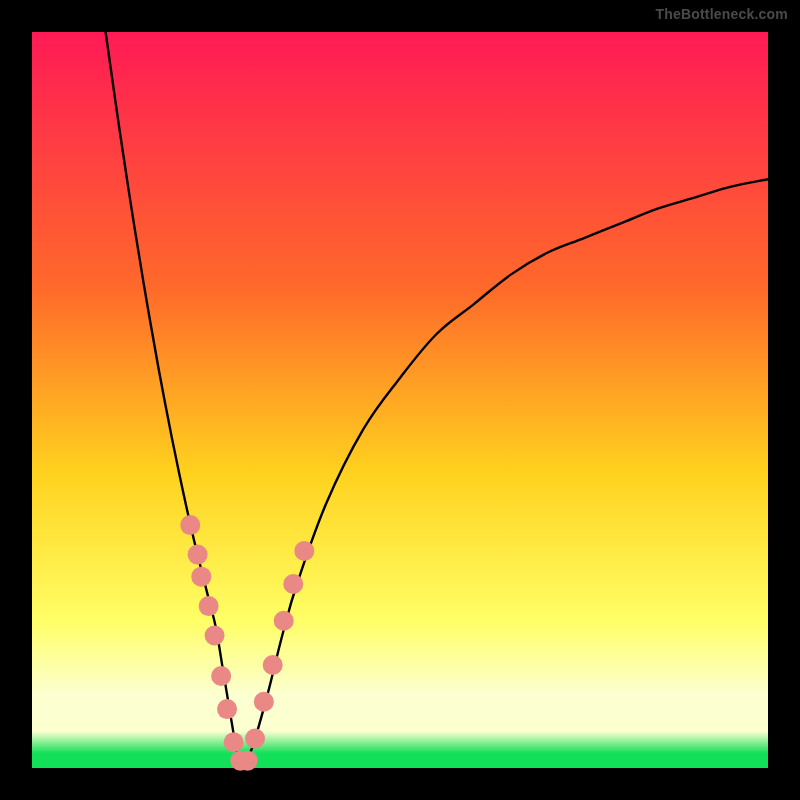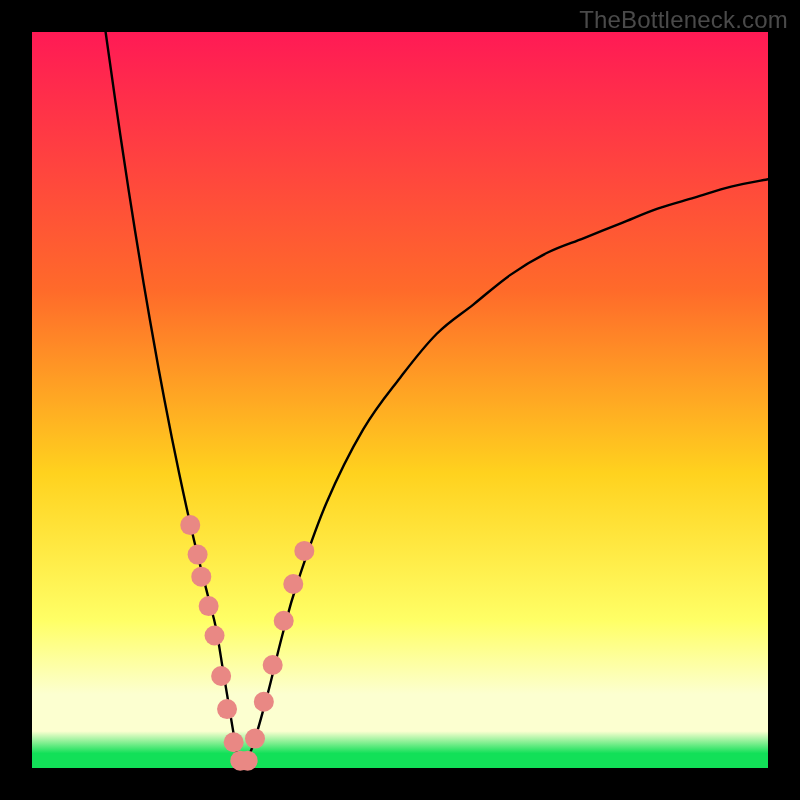--- a/index.html
+++ b/index.html
@@ -24,22 +24,22 @@
     left: 32px;
     top: 32px;
     width: 736px;
     height: 736px;
     
   }
   .watermark {
     position: absolute;
     top: 6px;
     right: 12px;
-    font-size: 24px;
-    font-weight: 400;
+    font-size: 14px;
+    font-weight: 700;
     color: #4a4a4a;
     letter-spacing: 0.2px;
   }
   svg.curve {
     position: absolute;
     left: 0;
     top: 0;
     width: 736px;
     height: 736px;
     overflow: visible;

